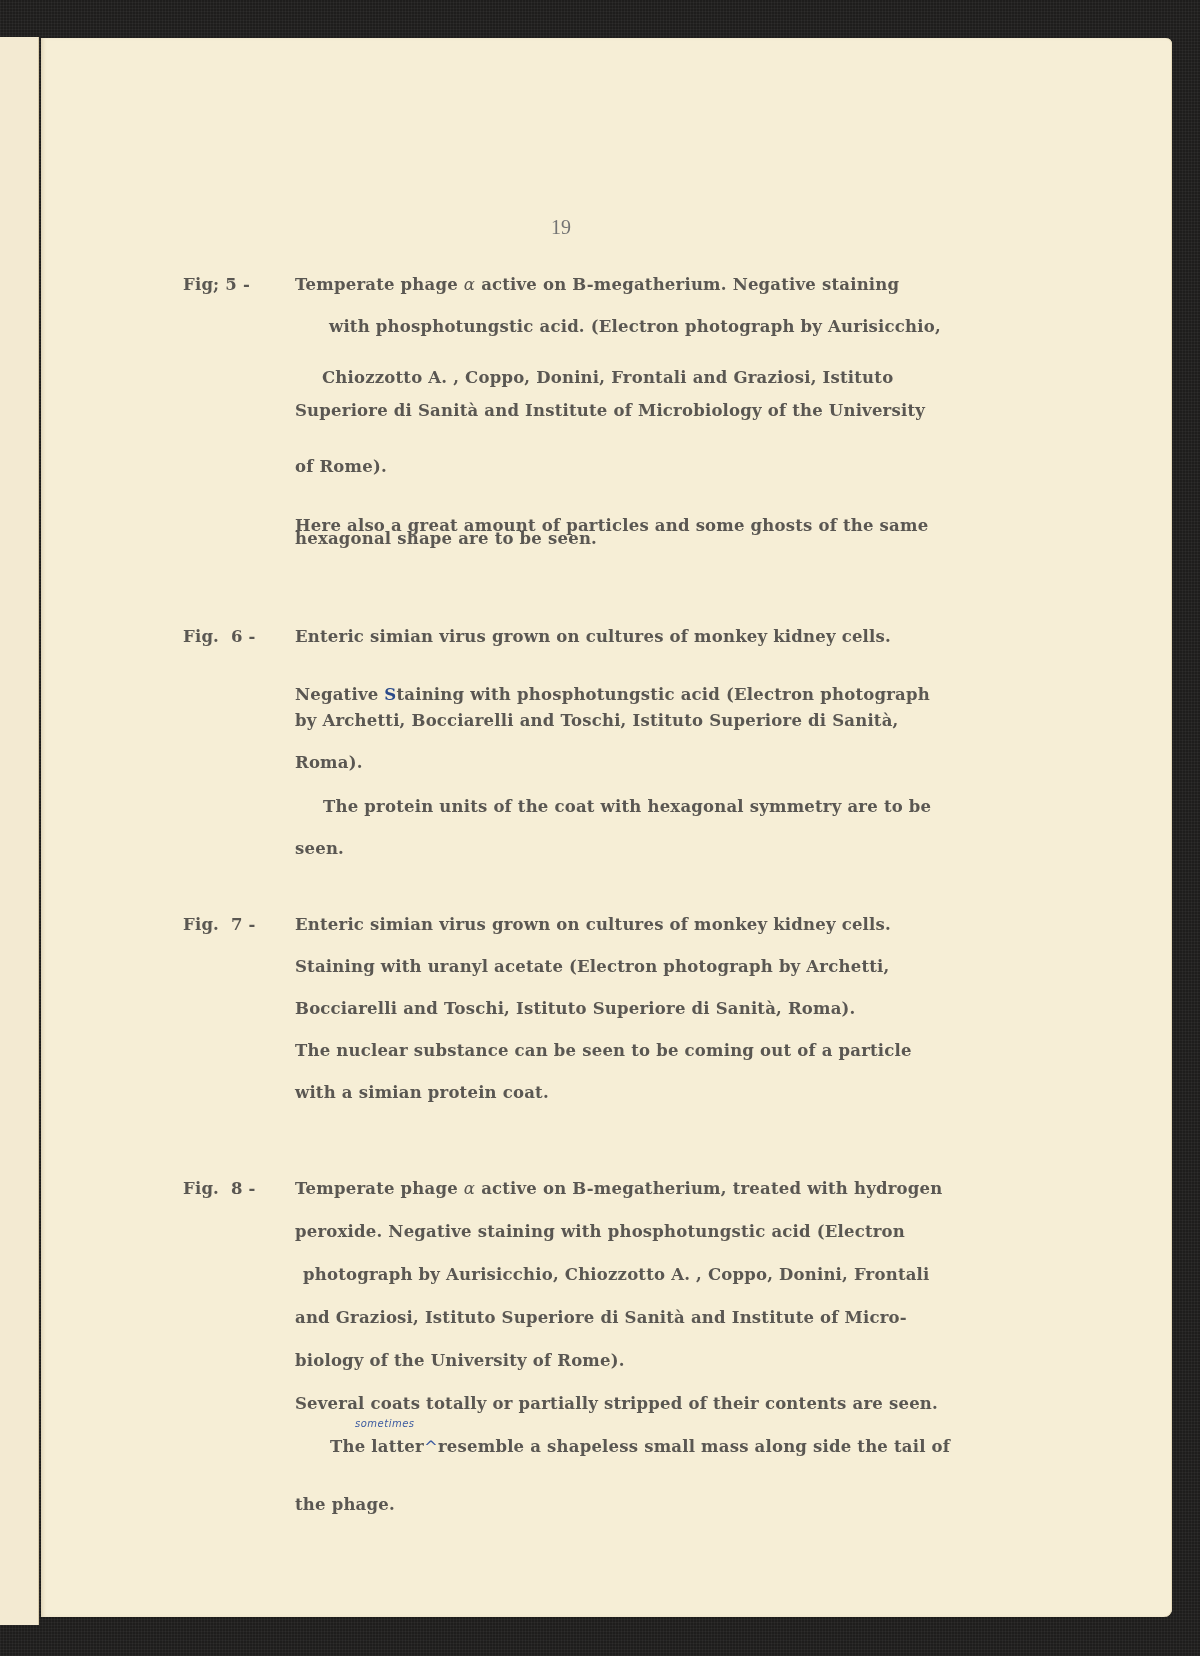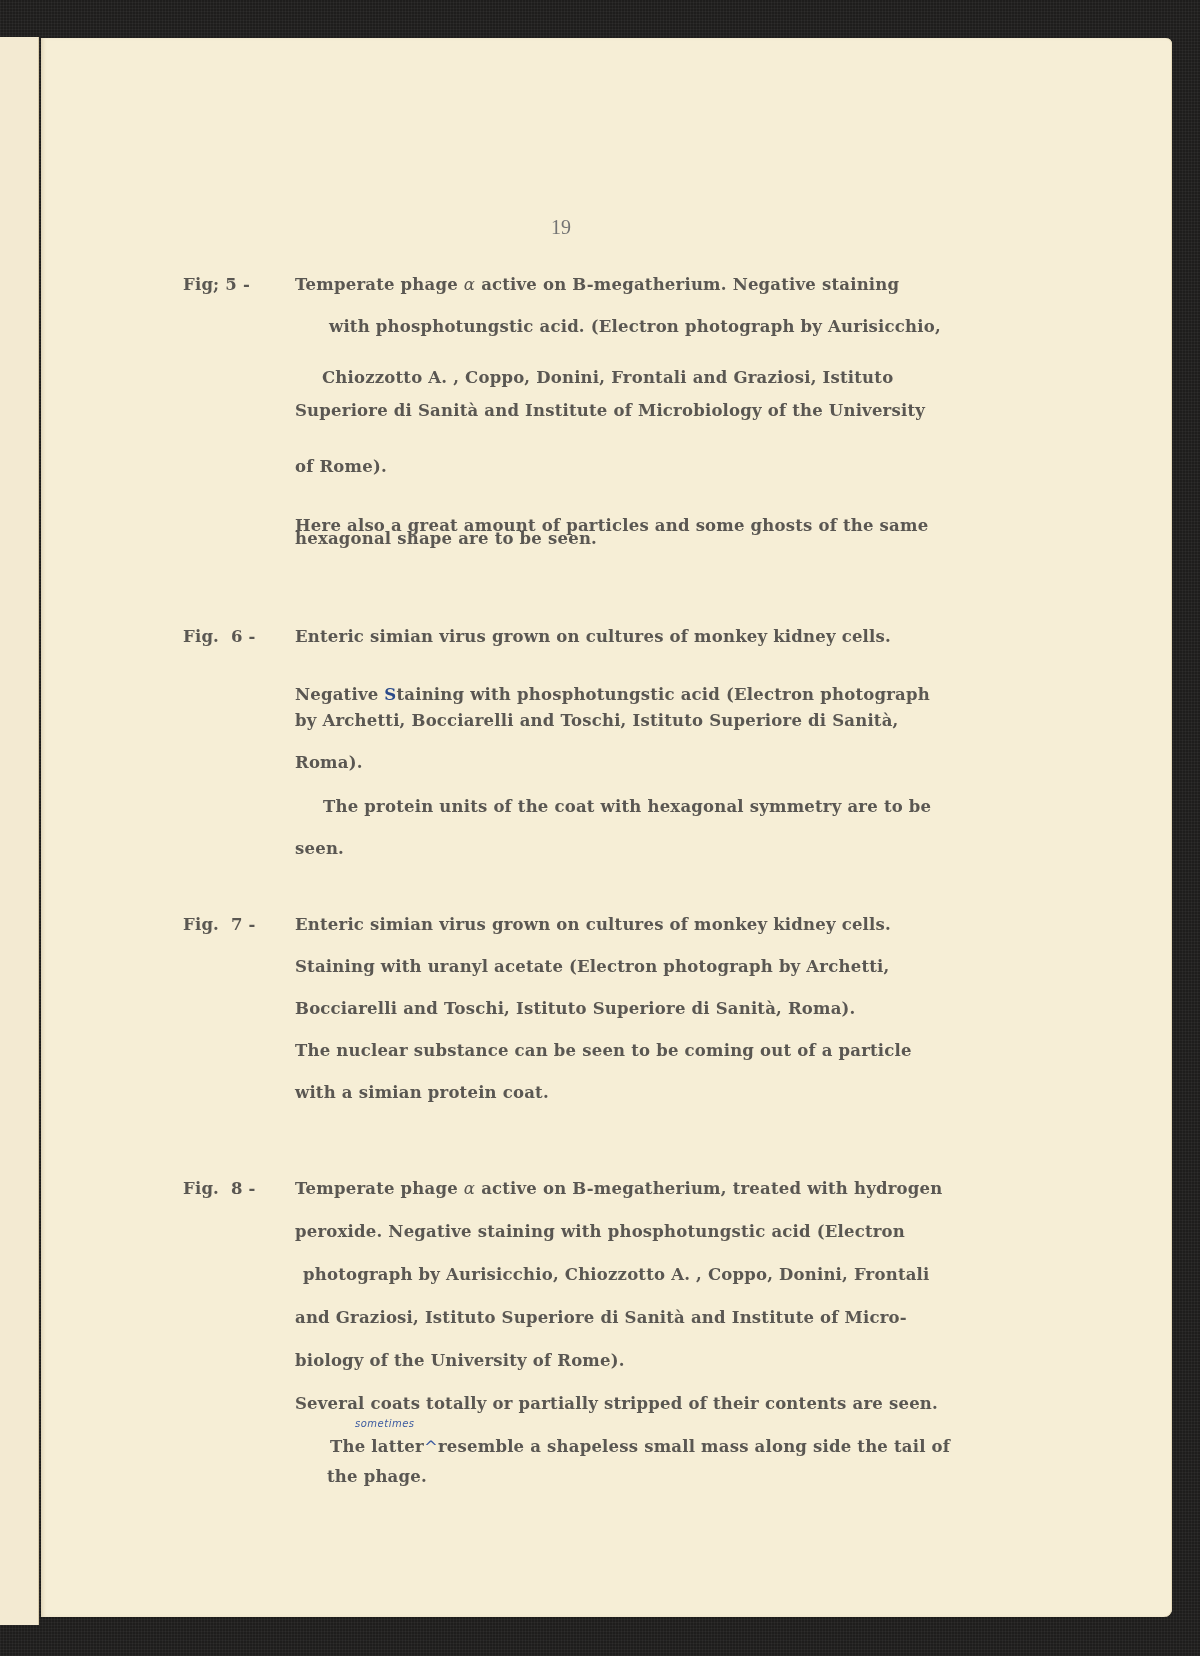--- a/index.html
+++ b/index.html
@@ -130,16 +130,16 @@
   <div class="caption" style="top:1141px;">
     <span class="label">Fig.  8 -</span>
     <span class="line" style="top:0px;"><span>Temperate phage  </span><span class="alpha">α</span><span>  active on B-megatherium, treated with hydrogen</span></span>
     <span class="line" style="top:43px;">peroxide. Negative staining with phosphotungstic acid (Electron</span>
     <span class="line" style="top:86px;margin-left:8px;">photograph by Aurisicchio, Chiozzotto A. , Coppo, Donini, Frontali</span>
     <span class="line" style="top:129px;">and Graziosi, Istituto Superiore di Sanità and Institute of Micro-</span>
     <span class="line" style="top:172px;">biology of the University of Rome).</span>
     <span class="line" style="top:215px;">Several coats totally or partially stripped of their contents are seen.</span>
     <span class="line" style="top:258px;margin-left:35px;"><span>The latter</span><span class="caret">^</span><span>resemble a shapeless small mass along side the tail of</span></span>
     <span class="annotation" style="left:172px; top:239px;">sometimes</span>
-    <span class="line" style="top:288px;margin-left:32px;">the phage.</span>
+    <span class="line" style="top:316px;">the phage.</span>
   </div>
 
 </div>
 
 </body></html>

